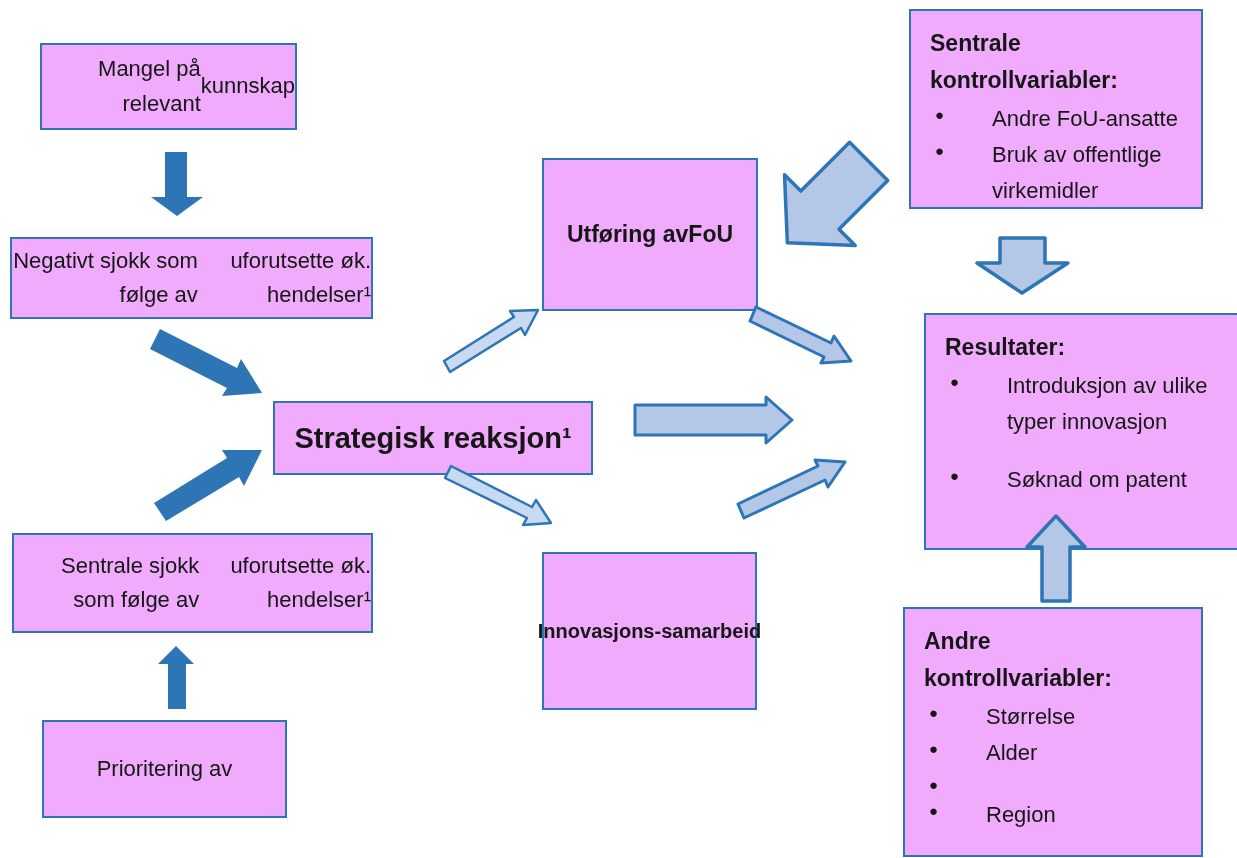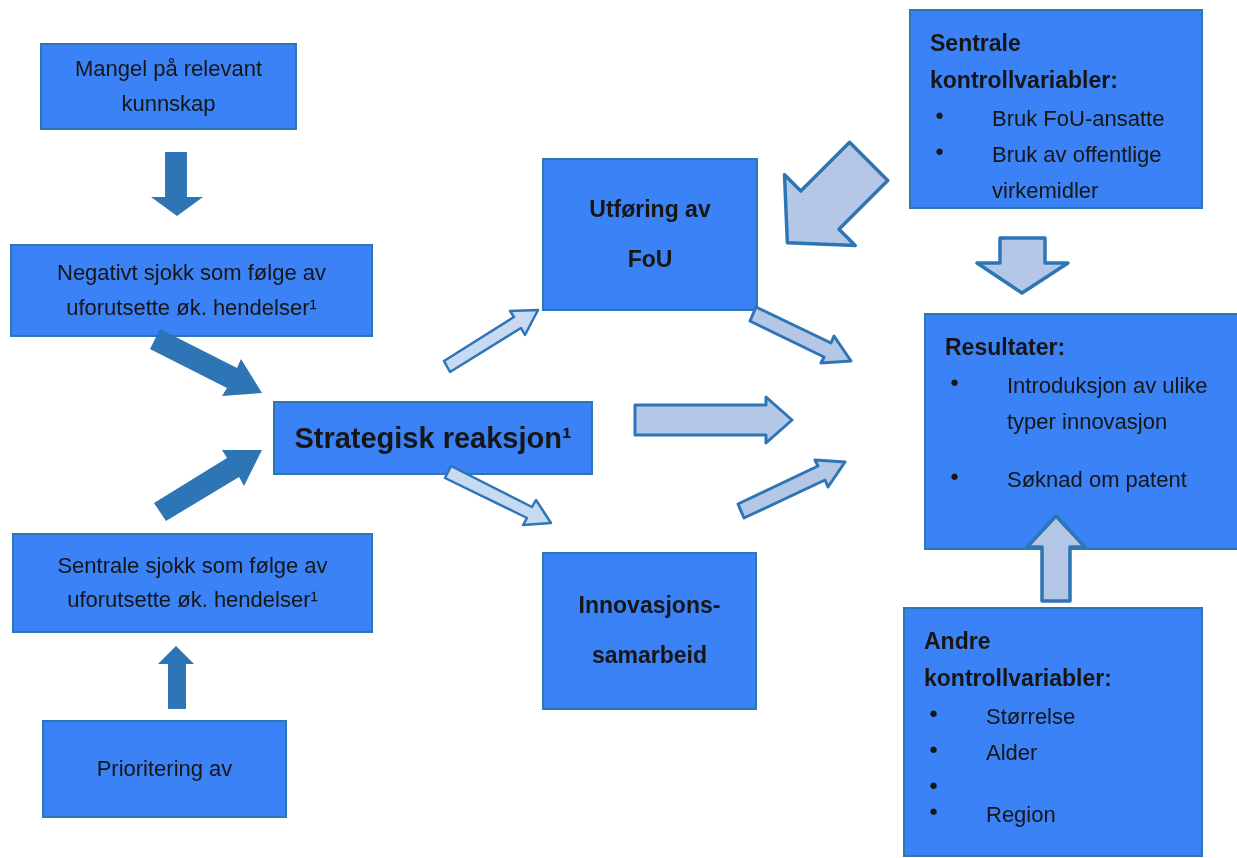--- a/index.html
+++ b/index.html
@@ -17,23 +17,23 @@
     font-family:"Liberation Sans", sans-serif;color:var(--text-color);
     overflow:hidden;
   }
   .arrows{position:absolute;left:0;top:0;width:1237px;height:858px;z-index:2;pointer-events:none;}
   .arrow-dark{fill:var(--arrow-dark);stroke:none;}
   .arrow-light{fill:var(--arrow-light-fill);stroke:var(--arrow-stroke);stroke-width:3;stroke-linejoin:round;}
   .arrow-lighter{fill:var(--arrow-lighter-fill);stroke:var(--arrow-stroke);stroke-width:2.5;stroke-linejoin:round;}
   .arrow-big{fill:var(--arrow-light-fill);stroke:var(--arrow-stroke);stroke-width:3.5;stroke-linejoin:round;}
   .box{
     position:absolute;box-sizing:border-box;border:2px solid var(--box-border);
-    background:#3b82f6;z-index:1;font-size:22px;line-height:1.55;
+    background:#f0abfc;z-index:1;font-size:22px;line-height:1.55;
   }
-  .center{display:flex;flex-direction:column;justify-content:center;align-items:center;text-align:right;}
+  .center{display:flex;flex-direction:row;justify-content:center;align-items:center;text-align:right;}
   .bold{font-weight:bold;margin-top:12px;}
   .roomy .line{margin:7px 0;}
   .list{padding:14px 18px 10px 19px;}
   .heading{font-weight:bold;font-size:23px;line-height:1.6;margin-bottom:2px;}
   .bullet-row{display:flex;align-items:flex-start;line-height:1.64;}
   .bullet-row .dot{flex:0 0 57px;width:57px;font-size:15px;padding-left:5px;padding-top:2px;}
   .bullet-row .bullet-text{flex:1 1 auto;}
   .gap-above{margin-top:22px;}
 </style>
 </head>
@@ -54,21 +54,21 @@
     <polygon class="arrow-big" transform="translate(828,202) rotate(135)" points="-57.5,-27 11.5,-27 11.5,-50 57.5,0 11.5,50 11.5,27 -57.5,27"></polygon>
     <polygon class="arrow-big" points="1000,238 1045,238 1045,263 1068,263 1022,293 977,263 1000,263"></polygon>
     <polygon class="arrow-big" points="1056,516 1085,547 1070,547 1070,601 1042,601 1042,547 1027,547"></polygon>
   </svg>
 
   <div class="box center" style="left:40px;top:43px;width:257px;height:87px">
     <div class="line">Mangel på relevant</div>
     <div class="line">kunnskap</div>
   </div>
 
-  <div class="box center" style="left:10px;top:244px;width:363px;height:93px">
+  <div class="box center" style="left:10px;top:237px;width:363px;height:82px">
     <div class="line">Negativt sjokk som følge av</div>
     <div class="line">uforutsette øk. hendelser¹</div>
   </div>
 
   <div class="box center bold" style="left:273px;top:389px;width:320px;height:74px;font-size:29px">
     <div class="line">Strategisk reaksjon¹</div>
   </div>
 
   <div class="box center" style="left:12px;top:533px;width:361px;height:100px">
     <div class="line">Sentrale sjokk som følge av</div>
@@ -77,30 +77,30 @@
 
   <div class="box center" style="left:42px;top:720px;width:245px;height:98px">
     <div class="line">Prioritering av</div>
   </div>
 
   <div class="box center bold roomy" style="left:542px;top:146px;width:216px;height:153px;font-size:23px">
     <div class="line">Utføring av</div>
     <div class="line">FoU</div>
   </div>
 
-  <div class="box center bold roomy" style="left:542px;top:540px;width:215px;height:158px;font-size:23px">
+  <div class="box center bold roomy" style="left:542px;top:540px;width:215px;height:158px;font-size:20px">
     <div class="line">Innovasjons-</div>
     <div class="line">samarbeid</div>
   </div>
 
   <div class="box list" style="left:909px;top:9px;width:294px;height:200px">
     <div class="heading">Sentrale kontrollvariabler:</div>
     <div class="bullet-row">
       <span class="dot">●</span>
-      <span class="bullet-text">Bruk FoU-ansatte</span>
+      <span class="bullet-text">Andre FoU-ansatte</span>
     </div>
     <div class="bullet-row">
       <span class="dot">●</span>
       <span class="bullet-text">Bruk av offentlige virkemidler</span>
     </div>
   </div>
 
   <div class="box list" style="left:924px;top:313px;width:333px;height:237px">
     <div class="heading">Resultater:</div>
     <div class="bullet-row">

